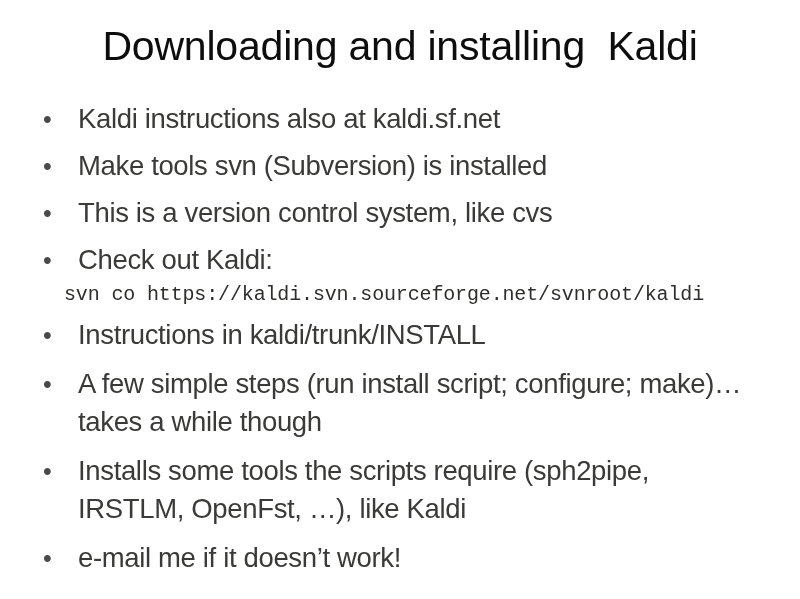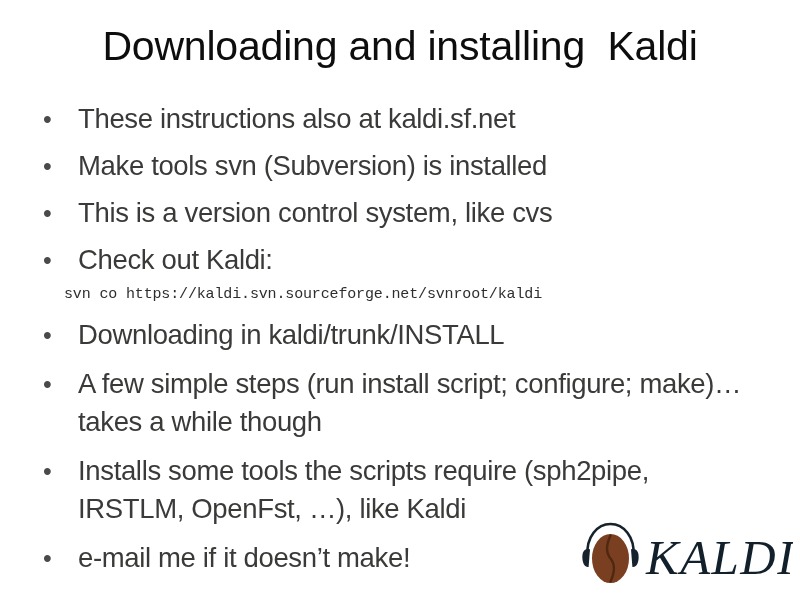--- a/index.html
+++ b/index.html
@@ -79,21 +79,21 @@
   }
 
   
   .code-row {
     position: relative;
     display: block;
     margin: -2px 0 8px 0;
     padding-left: 30px;
     color: #2e2e2c;
     font-family: "Liberation Mono", "DejaVu Sans Mono", monospace;
-    font-size: 15px;
+    font-size: 20px;
     line-height: 26px;
     letter-spacing: -0.15px;
     white-space: pre;
   }
 
   
   .row-gap-sm { margin-bottom: 5px; }
   .row-gap-md { margin-bottom: 11px; }
 
   
@@ -114,21 +114,21 @@
 <body>
 
 <div class="slide">
 
   <div class="slide-title">Downloading and installing  Kaldi</div>
 
   <ul class="body-list">
 
     <li class="bullet-row">
       <span class="bullet-mark">•</span>
-      <span class="bullet-text">These instructions also at kaldi.sf.net</span>
+      <span class="bullet-text">Kaldi instructions also at kaldi.sf.net</span>
     </li>
 
     <li class="bullet-row">
       <span class="bullet-mark">•</span>
       <span class="bullet-text">Make tools svn (Subversion) is installed</span>
     </li>
 
     <li class="bullet-row">
       <span class="bullet-mark">•</span>
       <span class="bullet-text">This is a version control system, like cvs</span>
@@ -136,47 +136,34 @@
 
     <li class="bullet-row row-gap-sm">
       <span class="bullet-mark">•</span>
       <span class="bullet-text">Check out Kaldi:</span>
     </li>
 
     <li class="code-row">svn co https://kaldi.svn.sourceforge.net/svnroot/kaldi</li>
 
     <li class="bullet-row row-gap-md">
       <span class="bullet-mark">•</span>
-      <span class="bullet-text">Downloading in kaldi/trunk/INSTALL</span>
+      <span class="bullet-text">Instructions in kaldi/trunk/INSTALL</span>
     </li>
 
     <li class="bullet-row row-gap-md">
       <span class="bullet-mark">•</span>
       <span class="bullet-text">A few simple steps (run install script; configure; make)… takes a while though</span>
     </li>
 
     <li class="bullet-row row-gap-md">
       <span class="bullet-mark">•</span>
       <span class="bullet-text">Installs some tools the scripts require (sph2pipe, IRSTLM, OpenFst, …), like Kaldi</span>
     </li>
 
     <li class="bullet-row">
       <span class="bullet-mark">•</span>
-      <span class="bullet-text">e-mail me if it doesn’t make!</span>
+      <span class="bullet-text">e-mail me if it doesn’t work!</span>
     </li>
 
   </ul>
 
-  <div class="kaldi-logo">
-    <svg viewBox="0 0 215 76" xmlns="http://www.w3.org/2000/svg">
-
-      <path d="M9.5 40 C8.0 20.5 19.5 8.0 32.5 8.0 C45.5 8.0 57.0 20.5 55.5 40" fill="none" stroke="#16222c" stroke-width="2.6" stroke-linecap="round"></path>
-      <path d="M10.0 33.0 C5.2 33.0 4.0 37.5 4.4 42.5 C4.8 47.5 6.6 51.5 10.6 51.0 L12.0 33.2 Z" fill="#16222c"></path>
-      <path d="M55.0 33.0 C59.8 33.0 61.0 37.5 60.6 42.5 C60.2 47.5 58.4 51.5 54.4 51.0 L53.0 33.2 Z" fill="#16222c"></path>
-
-      <ellipse cx="32.5" cy="42.5" rx="18.5" ry="24.5" fill="#7a3f20"></ellipse>
-      <path d="M32.5 19.5 C28.0 29.0 28.0 37.0 32.5 42.5 C37.0 48.0 37.0 56.0 32.5 65.5" fill="none" stroke="#50270f" stroke-width="2.4" stroke-linecap="round"></path>
-
-      <text x="68" y="58" fill="#12202b" font-family="'Liberation Serif', serif" font-size="49" font-style="italic" font-weight="400" letter-spacing="1.5">KALDI</text>
-    </svg>
-  </div>
 
 </div>
 
 </body></html>

